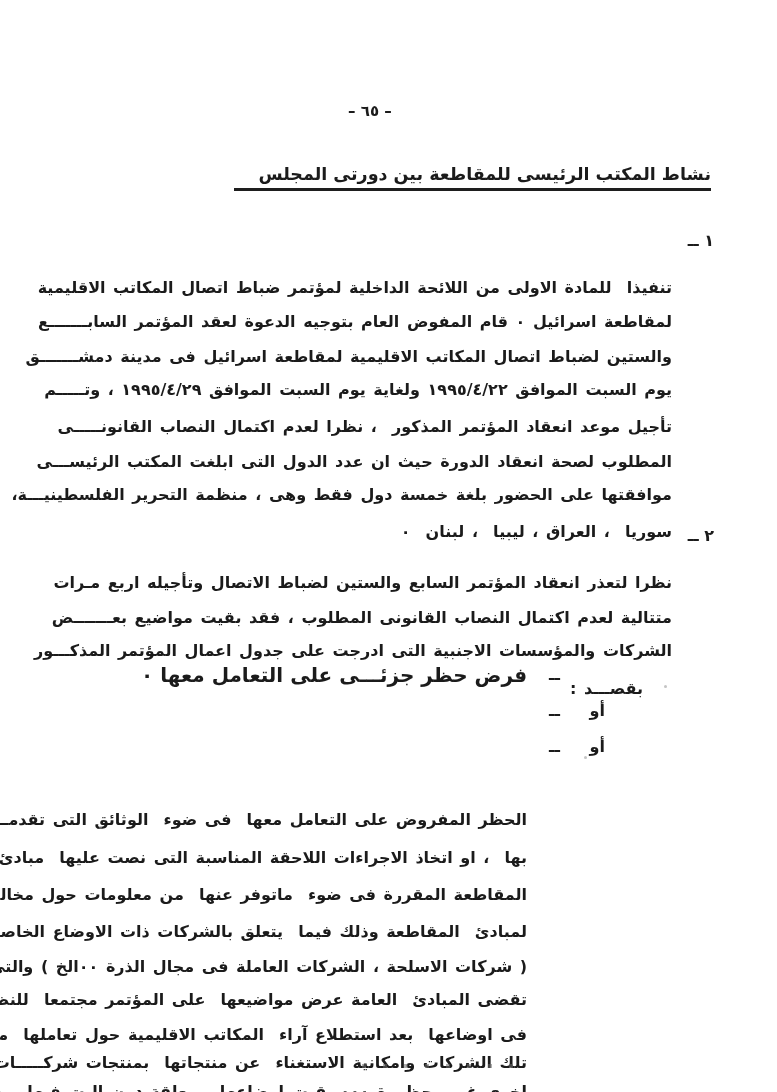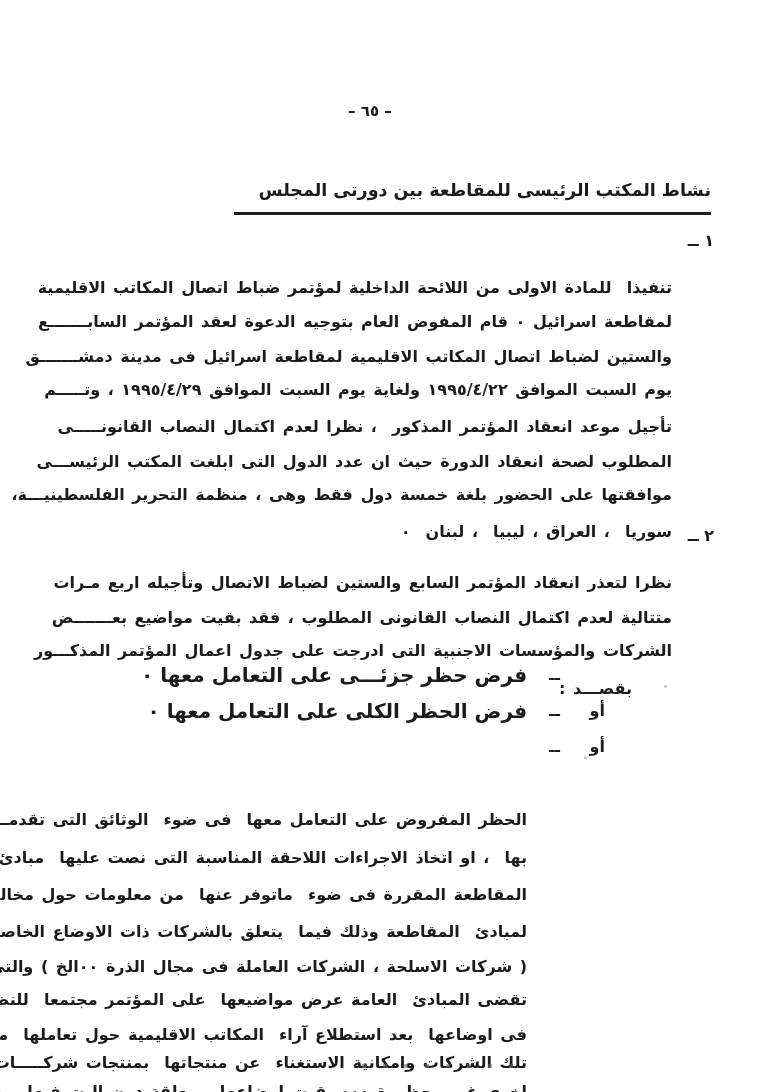--- a/index.html
+++ b/index.html
@@ -28,24 +28,24 @@
   }
   .page-number {
     position: absolute;
     top: 102px; left: 348px;
     font-size: 15px;
     letter-spacing: 1px;
     white-space: pre;
   }
   .doc-title {
     position: absolute;
-    top: 180px; right: 66px;
+    top: 164px; right: 66px;
     font-size: 17.5px;
     white-space: pre;
-    padding-bottom: 12px;
+    padding-bottom: 4px;
     padding-left: 24px;
     border-bottom: 3px solid #1e1e1e;
   }
   .item-number {
     position: absolute;
     font-size: 16px; line-height: 24px; height: 24px;
     right: 63px;
     white-space: pre;
   }
   .bullet-row { position: absolute; left: 0; right: 0; height: 24px; }
@@ -88,32 +88,31 @@
     <div class="line para" style="top:403px">المطلوب لصحة انعقاد الدورة حيث ان عدد الدول التى ابلغت المكتب الرئيســـى</div>
     <div class="line para" style="top:436px">موافقتها على الحضور بلغة خمسة دول فقط وهى ، منظمة التحرير الفلسطينيـــة،</div>
     <div class="line para" style="top:473px">سوريا  ، العراق ، ليبيا  ، لبنان  ٠</div>
   </div>
 
   <div class="item-number" style="top:524px">٢ ــ</div>
   <div>
     <div class="line para" style="top:524px">نظرا لتعذر انعقاد المؤتمر السابع والستين لضباط الاتصال وتأجيله اربع مـرات</div>
     <div class="line para" style="top:559px">متتالية لعدم اكتمال النصاب القانونى المطلوب ، فقد بقيت مواضيع بعـــــــض</div>
     <div class="line para" style="top:592px">الشركات والمؤسسات الاجنبية التى ادرجت على جدول اعمال المؤتمر المذكـــور</div>
-    <div class="line" style="top:630px; right:145px">بقصـــد :</div>
+    <div class="line" style="top:630px; right:134px">بقصـــد :</div>
   </div>
 
   <div class="bullet-row" style="top:663px">
     <span class="bullet-dash">ــ</span>
     <span class="bullet-text">فرض حظر جزئـــى على التعامل معها ٠</span>
   </div>
 
   <div class="bullet-row" style="top:699px">
     <span class="or-label">أو</span>
     <span class="bullet-dash">ــ</span>
-    <span class="bullet-text">فرض الحظر الكلى على التعامل معها ٠</span>
   </div>
 
   <div class="bullet-row" style="top:735px">
     <span class="or-label">أو</span>
     <span class="bullet-dash">ــ</span>
   </div>
 
   <div>
     <div class="line cont" style="top:761px">الحظر المفروض على التعامل معها  فى ضوء  الوثائق التى تقدمـــــت</div>
     <div class="line cont" style="top:799px">بها  ، او اتخاذ الاجراءات اللاحقة المناسبة التى نصت عليها  مبادئ</div>

